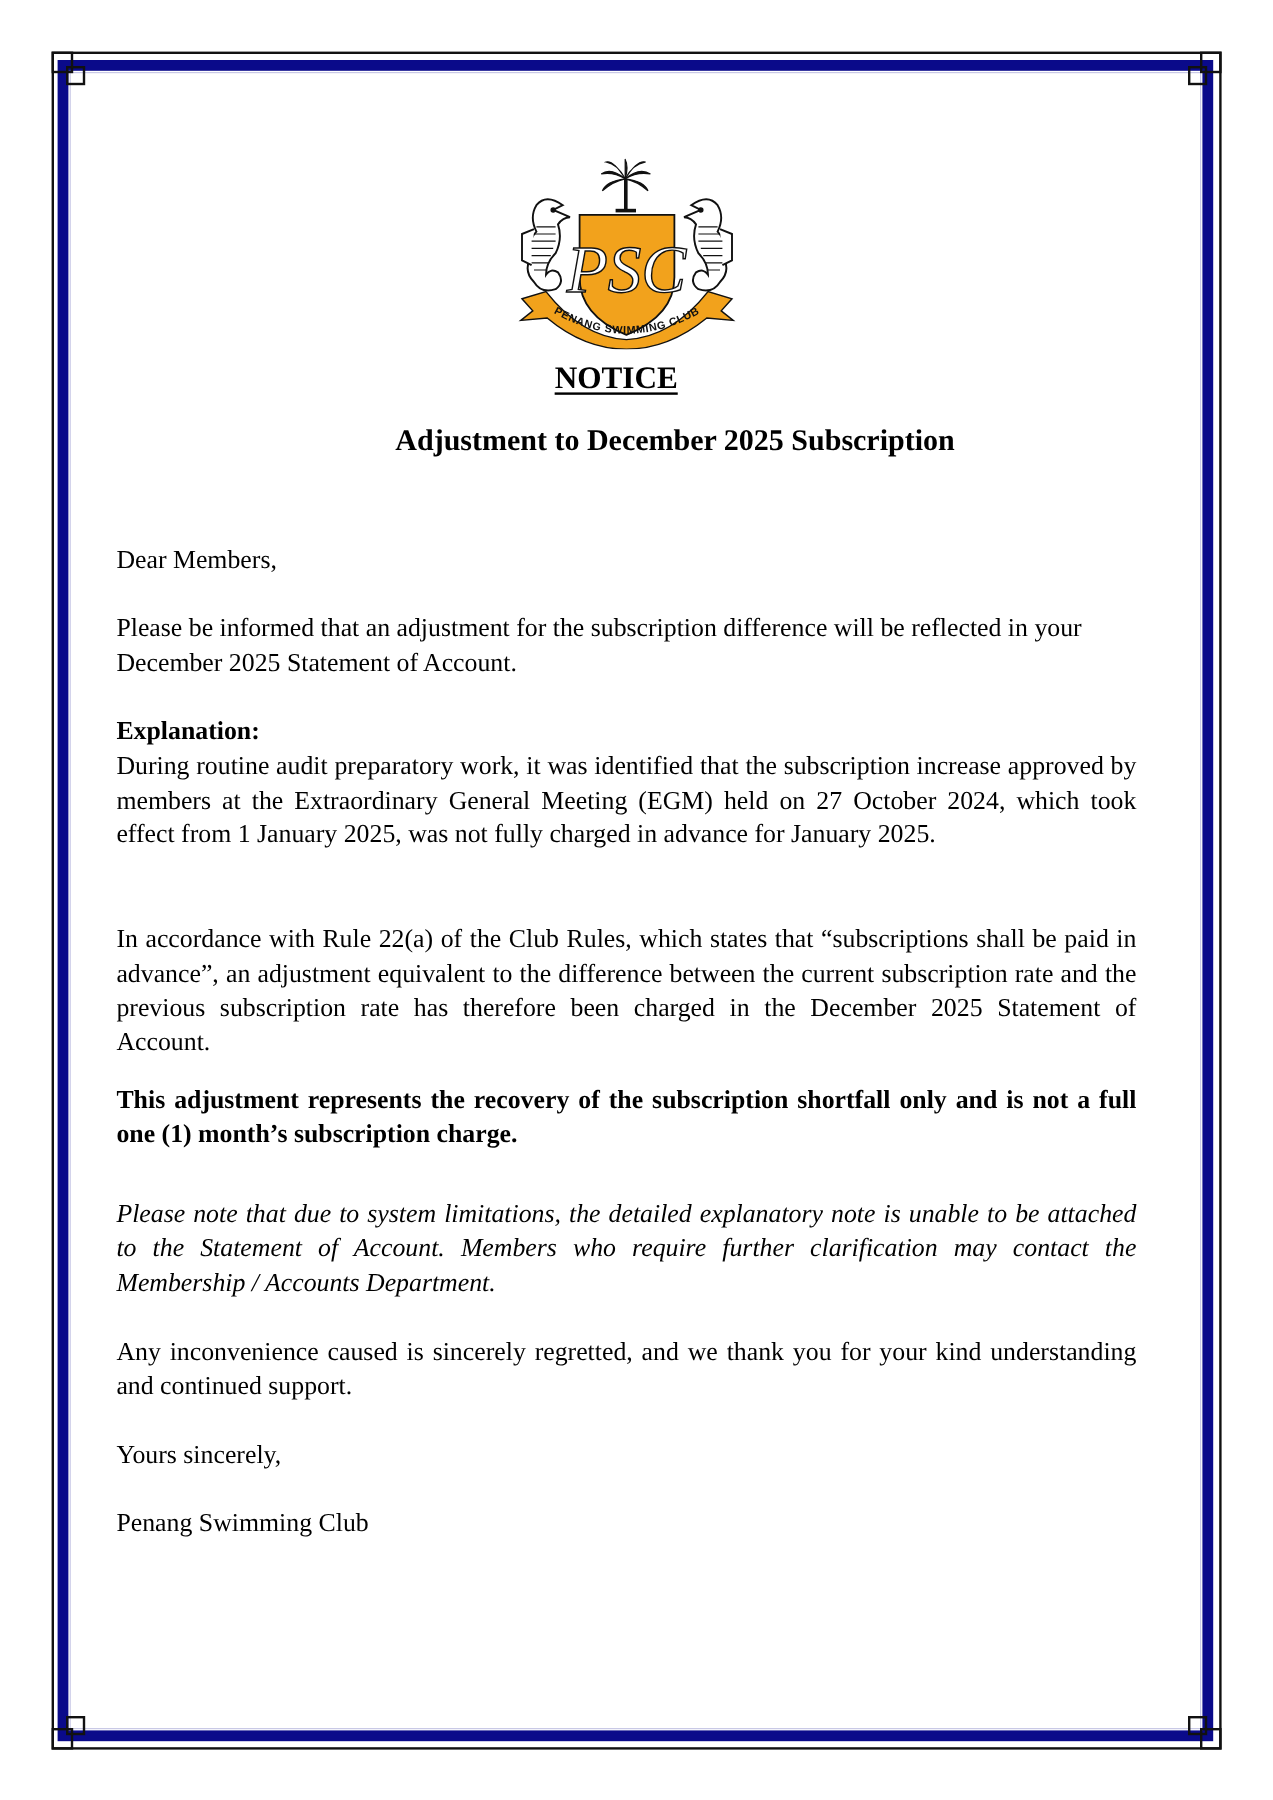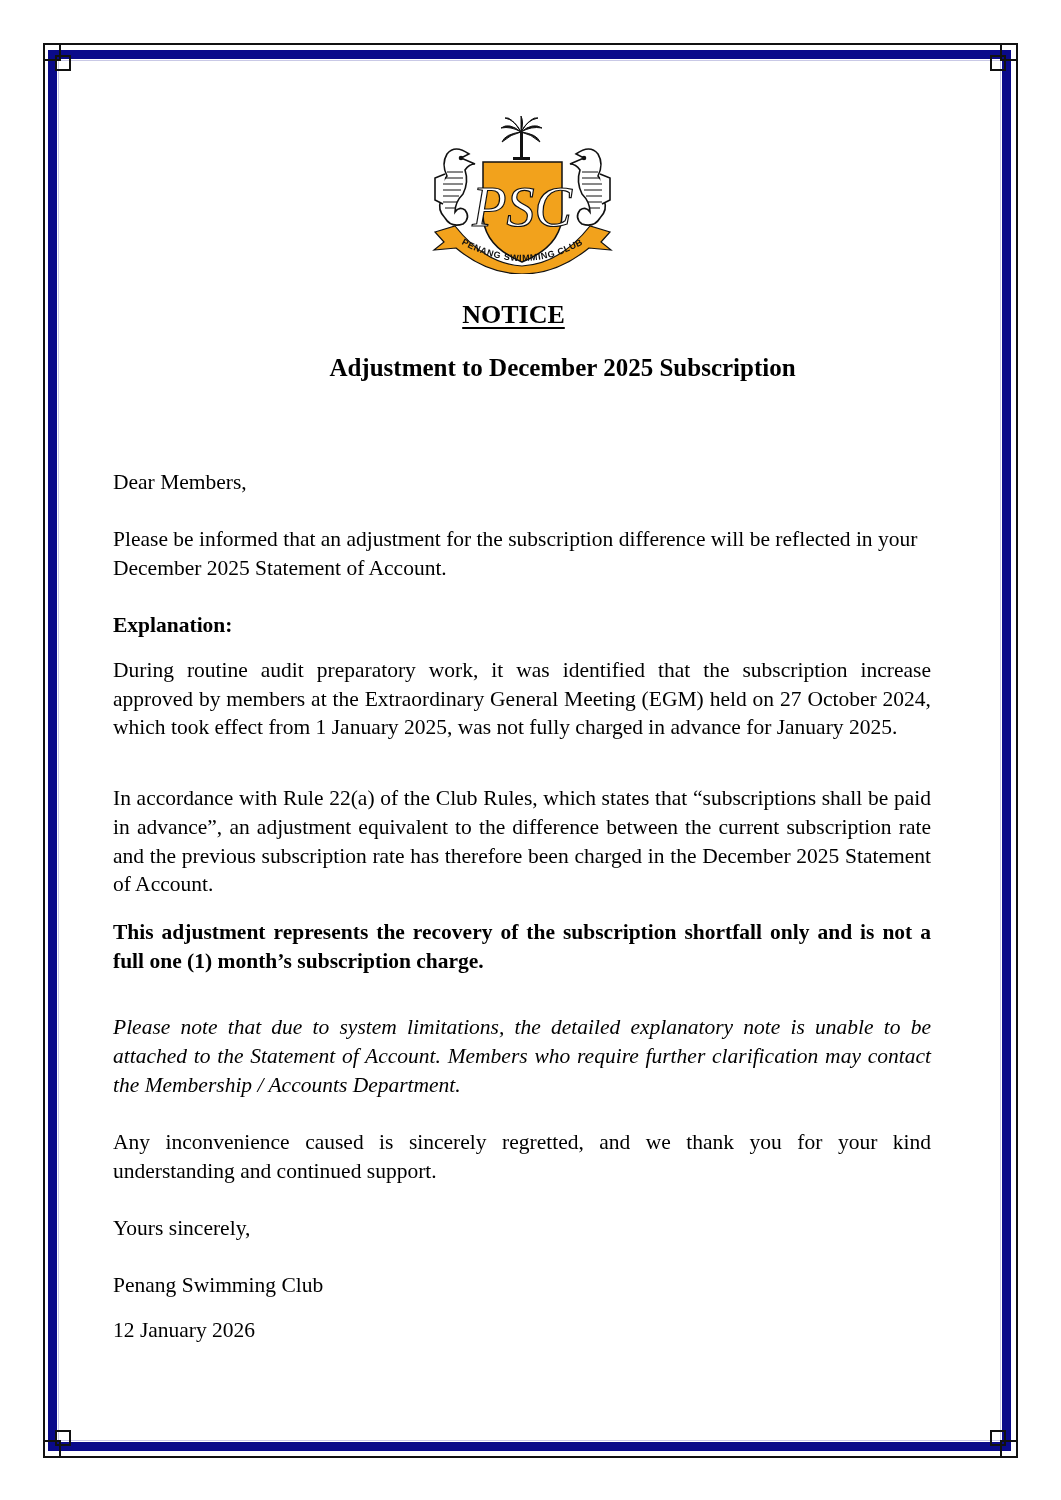--- a/index.html
+++ b/index.html
@@ -6,29 +6,29 @@
   body { width: 1061px; height: 1500px; position: relative; overflow: hidden; font-family: "Liberation Serif", "DejaVu Serif", serif; color: #000; }
 
   
   .border-outer { position: absolute; left: 43px; top: 43px; width: 975px; height: 1415px; border: 2px solid #111; box-sizing: border-box; }
   .border-band { position: absolute; left: 48px; top: 50px; width: 963px; height: 1401px; border: 9px solid #0a0a8a; box-sizing: border-box; }
   .border-inner { position: absolute; left: 58px; top: 60px; width: 943px; height: 1381px; border: 1px solid #c9c9e6; box-sizing: border-box; }
   .corner { position: absolute; width: 18px; height: 18px; border: 2px solid #111; box-sizing: border-box; background: transparent; }
   .corner.b { width: 16px; height: 16px; }
 
   
-  .logo { position: absolute; left: 425px; top: 114px; width: 195px; height: 160px; }
+  .logo { position: absolute; left: 425px; top: 131px; width: 195px; height: 160px; }
 
   
   .notice { position: absolute; left: 0; width: 1027px; top: 300px; text-align: center; font-weight: bold; font-size: 26px; text-decoration: underline; text-underline-offset: 4px; }
   .subtitle { position: absolute; left: 0; width: 1061px; top: 354px; text-align: center; font-weight: bold; font-size: 25px; padding-left: 32px; }
 
   
   .body-text { position: absolute; left: 97px; width: 850px; font-size: 21.5px; line-height: 28.8px; }
-  .body-text p { margin: 16px; text-align: justify; }
+  .body-text p { margin: 0; text-align: justify; }
   .t-left { text-align: left !important; }
   .bold-u { font-weight: bold; }
 </style>
 </head>
 <body>
 
 <div class="border-outer"></div>
 <div class="border-band"></div>
 <div class="border-inner"></div>
 
@@ -134,14 +134,13 @@
 <div class="body-text" style="top:1112px;">
   <p>Any inconvenience caused is sincerely regretted, and we thank you for your kind understanding and continued support.</p>
 </div>
 
 <div class="body-text" style="top:1198px;">
   <p class="t-left">Yours sincerely,</p>
 </div>
 
 <div class="body-text" style="top:1255px;">
   <p class="t-left">Penang Swimming Club</p>
-  <p class="t-left">12 January 2026</p>
 </div>
 
 </body></html>

